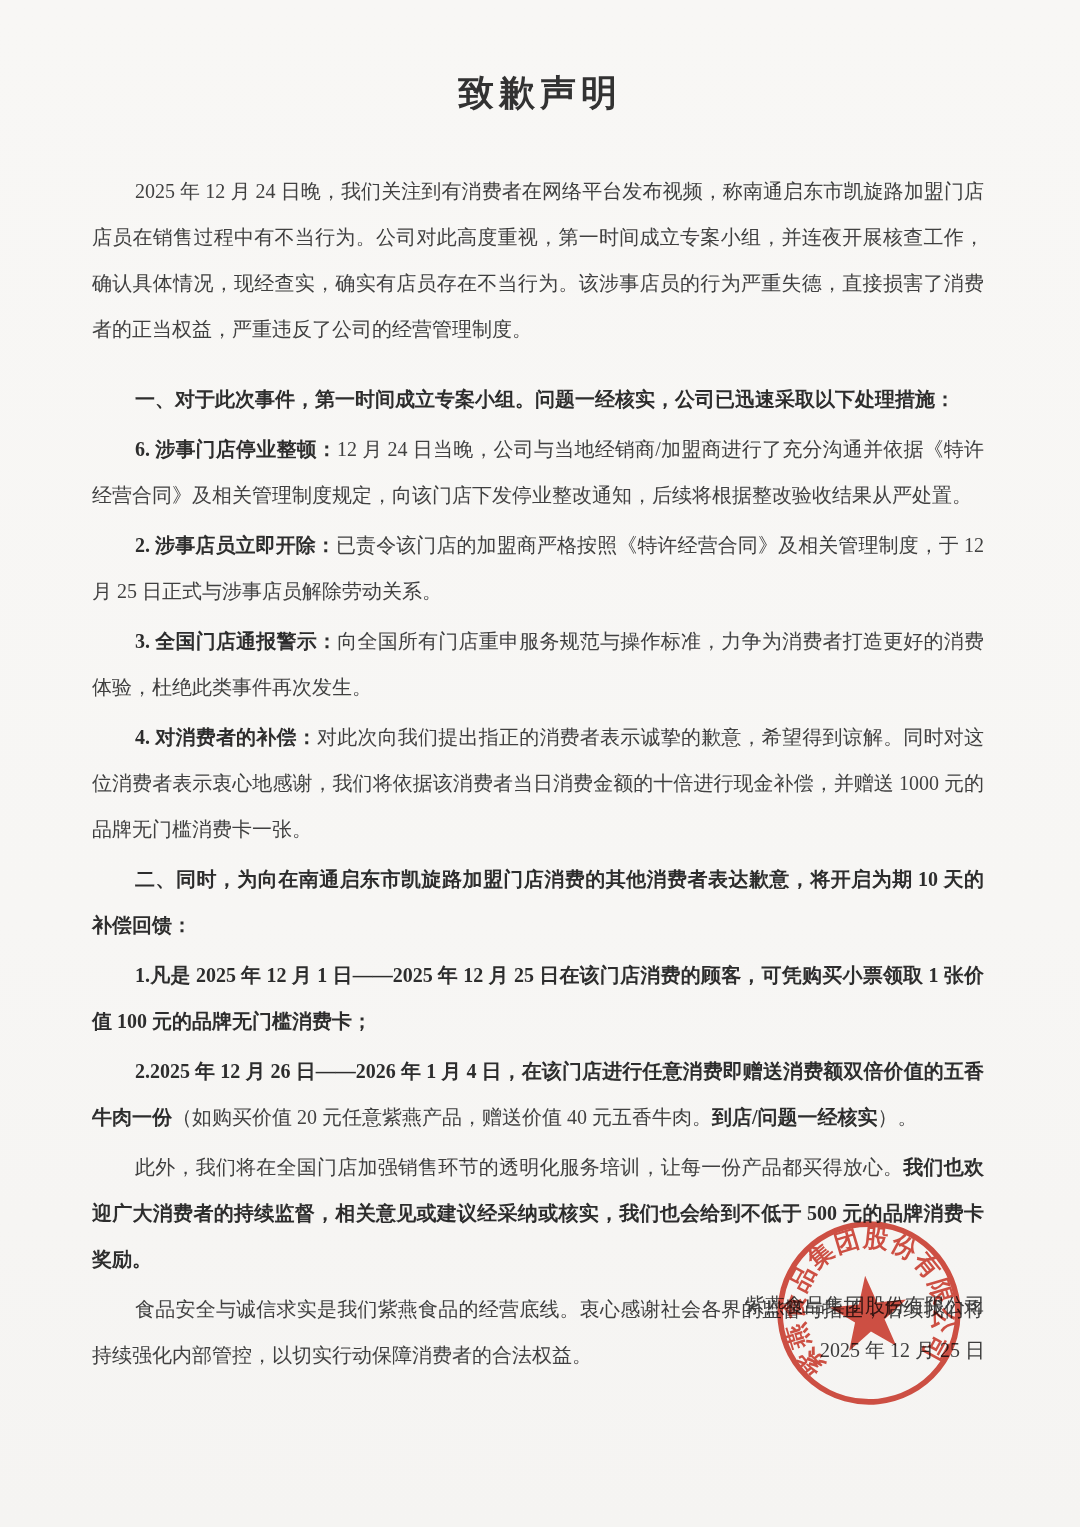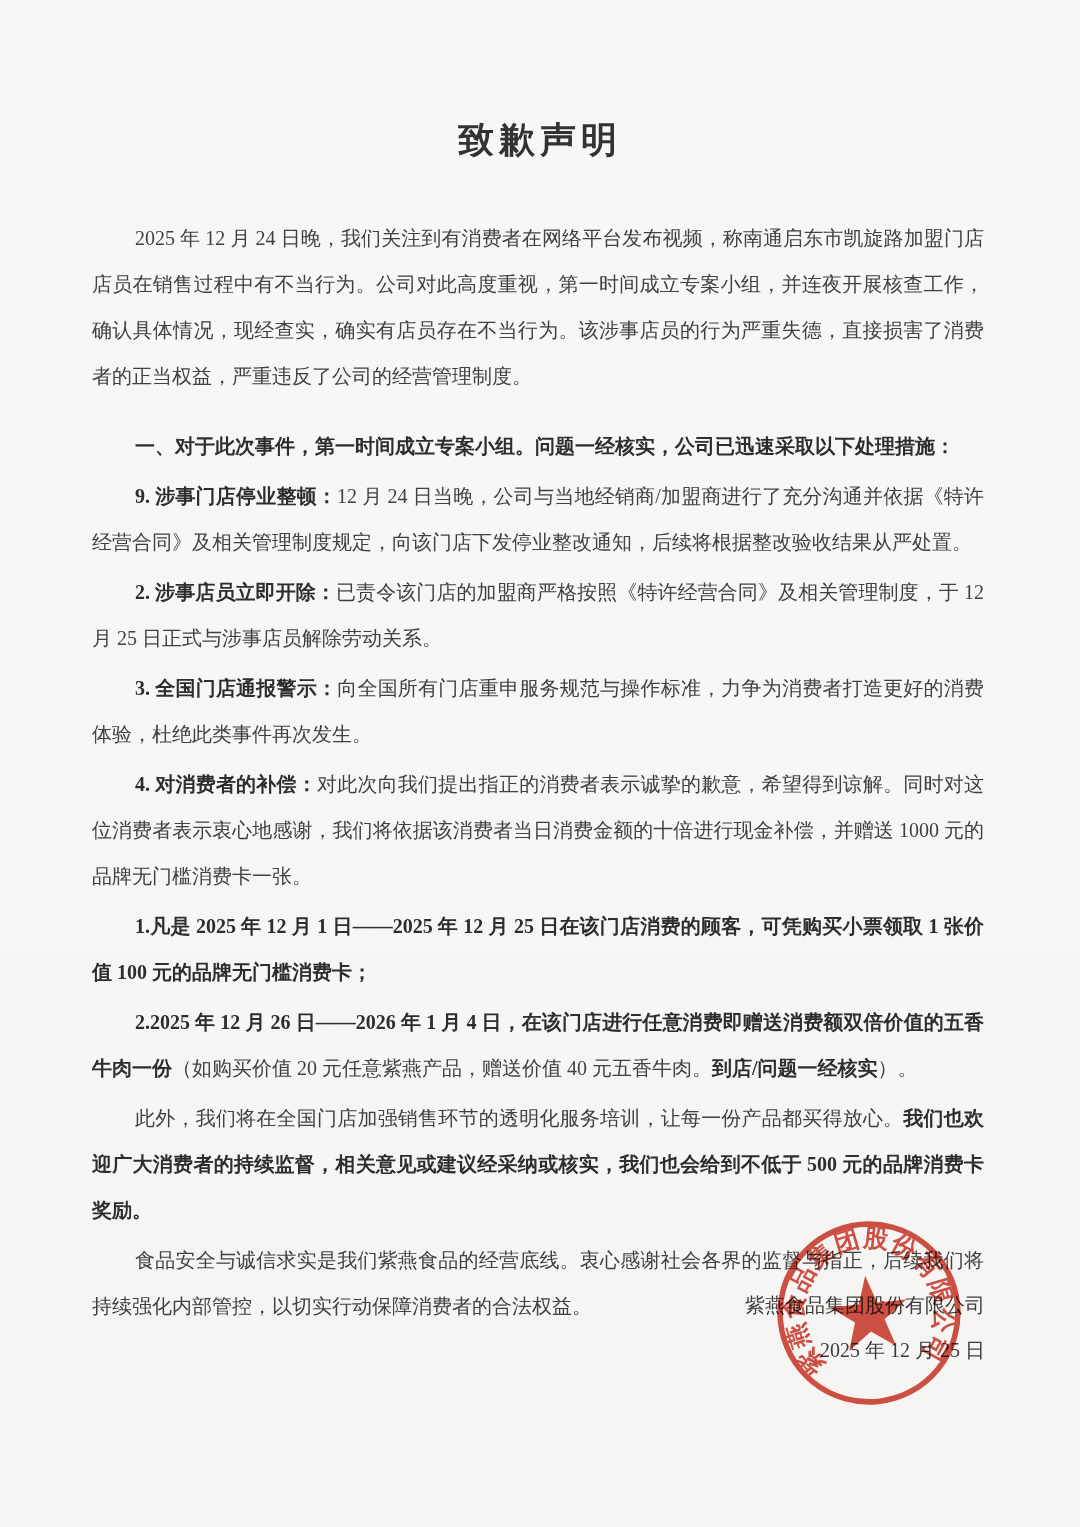--- a/index.html
+++ b/index.html
@@ -11,21 +11,21 @@
     -webkit-font-smoothing:antialiased;
   }
   .doc{
     position:relative;
     width:1080px;height:1527px;
     background:linear-gradient(180deg,#f8f7f5 0%,#f7f6f4 60%,#f5f4f2 100%);
     overflow:hidden;
   }
   .doc-title{
     margin:0;
-    padding-top:116px;
+    padding-top:69px;
     text-align:center;
     font-size:36px;
     font-weight:bold;
     letter-spacing:5px;
     color:#323232;
   }
   .doc-body{
     margin:50px 92px 0 88px;
     font-size:20px;
     line-height:46px;
@@ -61,24 +61,25 @@
 </head>
 <body>
 
 <div class="doc">
 
   <h1 class="doc-title">致歉声明</h1>
 
   <div class="doc-body">
       <p><span class="n">2025 年 12 月 24 日晚，我们关注到有消费者在网络平台发布视频，称南通启东市凯旋路加盟门店店员在销售过程中有不当行为。公司对此高度重视，第一时间成立专案小组，并连夜开展核查工作，确认具体情况，现经查实，确实有店员存在不当行为。该涉事店员的行为严重失德，直接损害了消费者的正当权益，严重违反了公司的经营管理制度。</span></p>
       <p class="gap"><span class="b">一、对于此次事件，第一时间成立专案小组。问题一经核实，公司已迅速采取以下处理措施：</span></p>
-      <p><span class="b">9. 涉事门店停业整顿：</span><span class="n">12 月 24 日当晚，公司与当地经销商/加盟商进行了充分沟通并依据《特许经营合同》及相关管理制度规定，向该门店下发停业整改通知，后续将根据整改验收结果从严处置。</span></p>
+      <p><span class="b">6. 涉事门店停业整顿：</span><span class="n">12 月 24 日当晚，公司与当地经销商/加盟商进行了充分沟通并依据《特许经营合同》及相关管理制度规定，向该门店下发停业整改通知，后续将根据整改验收结果从严处置。</span></p>
       <p><span class="b">2. 涉事店员立即开除：</span><span class="n">已责令该门店的加盟商严格按照《特许经营合同》及相关管理制度，于 12 月 25 日正式与涉事店员解除劳动关系。</span></p>
       <p><span class="b">3. 全国门店通报警示：</span><span class="n">向全国所有门店重申服务规范与操作标准，力争为消费者打造更好的消费体验，杜绝此类事件再次发生。</span></p>
       <p><span class="b">4. 对消费者的补偿：</span><span class="n">对此次向我们提出指正的消费者表示诚挚的歉意，希望得到谅解。同时对这位消费者表示衷心地感谢，我们将依据该消费者当日消费金额的十倍进行现金补偿，并赠送 1000 元的品牌无门槛消费卡一张。</span></p>
+      <p><span class="b">二、同时，为向在南通启东市凯旋路加盟门店消费的其他消费者表达歉意，将开启为期 10 天的补偿回馈：</span></p>
       <p><span class="b">1.凡是 2025 年 12 月 1 日——2025 年 12 月 25 日在该门店消费的顾客，可凭购买小票领取 1 张价值 100 元的品牌无门槛消费卡；</span></p>
       <p><span class="b">2.2025 年 12 月 26 日——2026 年 1 月 4 日，在该门店进行任意消费即赠送消费额双倍价值的五香牛肉一份</span><span class="n">（如购买价值 20 元任意紫燕产品，赠送价值 40 元五香牛肉。</span><span class="b">到店/问题一经核实</span><span class="n">）。</span></p>
       <p><span class="n">此外，我们将在全国门店加强销售环节的透明化服务培训，让每一份产品都买得放心。</span><span class="b">我们也欢迎广大消费者的持续监督，相关意见或建议经采纳或核实，我们也会给到不低于 500 元的品牌消费卡奖励。</span></p>
       <p><span class="n">食品安全与诚信求实是我们紫燕食品的经营底线。衷心感谢社会各界的监督与指正，后续我们将持续强化内部管控，以切实行动保障消费者的合法权益。</span></p>
     </div>
 
   <div class="signature-block">
     <div>紫燕食品集团股份有限公司</div>
     <div>2025 年 12 月 25 日</div>
   </div>

